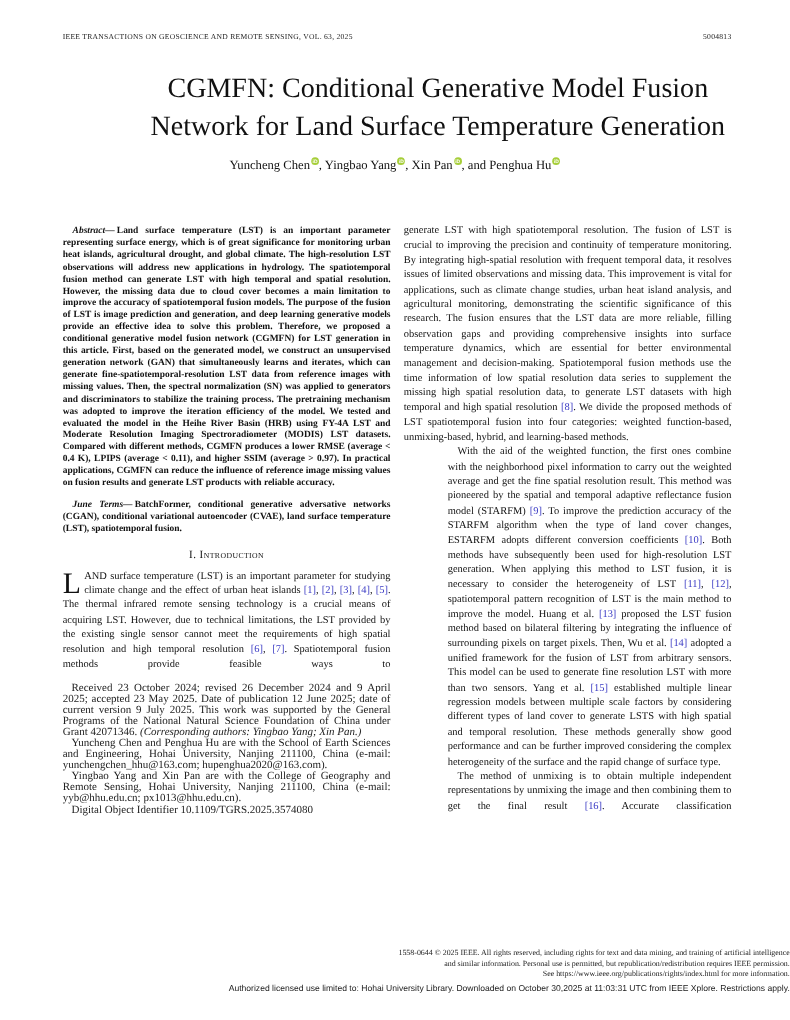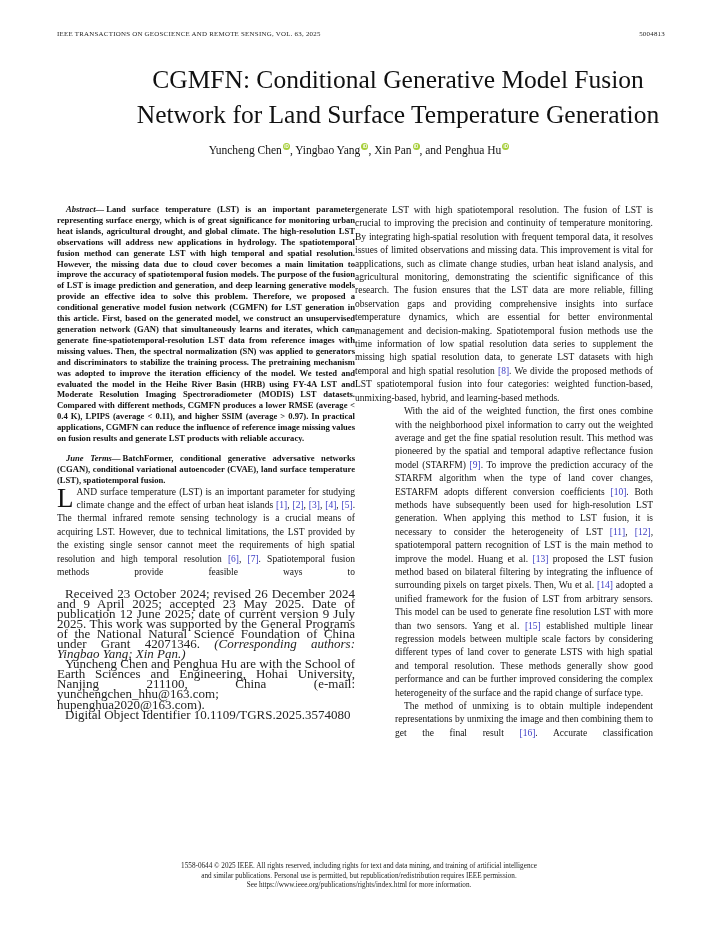--- a/index.html
+++ b/index.html
@@ -16,45 +16,45 @@
 
   .authors { position:absolute; top:143px; left:0; width:718px; text-align:center;
              font-size:11.5px; color:#111; }
   .orcid { display:inline-block; width:7px; height:7px; border-radius:50%;
            background:var(--orcid); vertical-align:4px; margin-left:1px;
            text-align:center; overflow:hidden; }
   .orcid-id { display:block; font-family:"Liberation Sans",sans-serif; font-weight:bold;
               color:#fff; font-size:4.5px; line-height:7px; }
 
   .columns { position:absolute; top:204px; left:57px; width:608px;
-             display:flex; gap:0; }
+             display:flex; gap:12px; }
   .col { width:298px; hyphens:auto; -webkit-hyphens:auto; }
 
   .abs { font-size:8.6px; line-height:10.9px; font-weight:bold; text-align:justify;
          text-indent:9px; color:#111; }
   .abs .plabel { font-style:italic; padding-right:2px; }
   .idx { margin-top:9px; }
 
   .sec-heading { text-align:center; font-variant:small-caps; font-size:10px;
                  letter-spacing:0.4px; margin-top:13px; margin-bottom:8px; color:#111; }
 
   .body-p { font-size:9.5px; line-height:13.4px; text-align:justify; color:#111; }
   .body-p.indent { text-indent:9px;margin-left:40px; }
   .body-p.continues { text-align-last:justify; }
   .body-p + .body-p { margin-top:0; }
 
   .dropcap { float:left; font-size:27px; line-height:23px; padding:1px 3px 0 0; color:#111; }
 
   .cite { color:var(--cite); cursor:pointer; }
 
-  .footnote { margin-top:9px; font-size:13px; line-height:10.1px; text-align:justify; color:#222; }
+  .footnote { margin-top:9px; font-size:10px; line-height:10.1px; text-align:justify; color:#222; }
   .footnote p { text-indent:8px; }
   .footnote .corr { font-style:italic; }
 
-  .footer { position:absolute; top:862px; left:0; width:718px; text-align:center; color:#222; }
+  .footer { position:absolute; top:862px; left:0; width:718px; text-align:right; color:#222; }
   .footer .fl { font-size:7.2px; line-height:9.6px; }
   .footer .fl-last { font-family:"Liberation Sans","DejaVu Sans",sans-serif;
                      font-size:7.8px; line-height:10px; margin-top:3px; color:#1a1a1a; }
 </style>
 </head>
 <body>
 
 <div class="header">
   <span>IEEE TRANSACTIONS ON GEOSCIENCE AND REMOTE SENSING, VOL. 63, 2025</span>
   <span>5004813</span>
@@ -67,35 +67,38 @@
 
 <div class="authors"><span class="aseg"><span>Yuncheng Chen</span><span class="orcid"><span class="orcid-id">iD</span></span></span><span class="aseg"><span>, Yingbao Yang</span><span class="orcid"><span class="orcid-id">iD</span></span></span><span class="aseg"><span>, Xin Pan</span><span class="orcid"><span class="orcid-id">iD</span></span></span><span class="aseg"><span>, and Penghua Hu</span><span class="orcid"><span class="orcid-id">iD</span></span></span></div>
 
 <div class="columns">
 
   <div class="col">
     <p class="abs"><span class="plabel">Abstract—</span><span>Land surface temperature (LST) is an important parameter representing surface energy, which is of great significance for monitoring urban heat islands, agricultural drought, and global climate. The high-resolution LST observations will address new applications in hydrology. The spatiotemporal fusion method can generate LST with high temporal and spatial resolution. However, the missing data due to cloud cover becomes a main limitation to improve the accuracy of spatiotemporal fusion models. The purpose of the fusion of LST is image prediction and generation, and deep learning generative models provide an effective idea to solve this problem. Therefore, we proposed a conditional generative model fusion network (CGMFN) for LST generation in this article. First, based on the generated model, we construct an unsupervised generation network (GAN) that simultaneously learns and iterates, which can generate fine-spatiotemporal-resolution LST data from reference images with missing values. Then, the spectral normalization (SN) was applied to generators and discriminators to stabilize the training process. The pretraining mechanism was adopted to improve the iteration efficiency of the model. We tested and evaluated the model in the Heihe River Basin (HRB) using FY-4A LST and Moderate Resolution Imaging Spectroradiometer (MODIS) LST datasets. Compared with different methods, CGMFN produces a lower RMSE (average &lt; 0.4 K), LPIPS (average &lt; 0.11), and higher SSIM (average &gt; 0.97). In practical applications, CGMFN can reduce the influence of reference image missing values on fusion results and generate LST products with reliable accuracy.</span></p>
 
     <p class="abs idx"><span class="plabel">June Terms—</span><span>BatchFormer, conditional generative adversative networks (CGAN), conditional variational autoencoder (CVAE), land surface temperature (LST), spatiotemporal fusion.</span></p>
 
+    <div class="sec-heading">I. Introduction</div>
 
     <p class="body-p continues"><span class="dropcap">L</span><span>AND surface temperature (LST) is an important parameter for studying climate change and the effect of urban heat islands <span class="cite">[1]</span>, <span class="cite">[2]</span>, <span class="cite">[3]</span>, <span class="cite">[4]</span>, <span class="cite">[5]</span>. The thermal infrared remote sensing technology is a crucial means of acquiring LST. However, due to technical limitations, the LST provided by the existing single sensor cannot meet the requirements of high spatial resolution and high temporal resolution <span class="cite">[6]</span>, <span class="cite">[7]</span>. Spatiotemporal fusion methods provide feasible ways to</span></p>
 
     <div class="footnote">
       <p><span>Received 23 October 2024; revised 26 December 2024 and 9 April 2025; accepted 23 May 2025. Date of publication 12 June 2025; date of current version 9 July 2025. This work was supported by the General Programs of the National Natural Science Foundation of China under Grant 42071346. </span><span class="corr">(Corresponding authors: Yingbao Yang; Xin Pan.)</span></p>
       <p>Yuncheng Chen and Penghua Hu are with the School of Earth Sciences and Engineering, Hohai University, Nanjing 211100, China (e-mail: yunchengchen_hhu@163.com; hupenghua2020@163.com).</p>
+      <p>Yingbao Yang and Xin Pan are with the College of Geography and Remote Sensing, Hohai University, Nanjing 211100, China (e-mail: yyb@hhu.edu.cn; px1013@hhu.edu.cn).</p>
       <p>Digital Object Identifier 10.1109/TGRS.2025.3574080</p>
     </div>
   </div>
 
   <div class="col">
     <p class="body-p">generate LST with high spatiotemporal resolution. The fusion of LST is crucial to improving the precision and continuity of temperature monitoring. By integrating high-spatial resolution with frequent temporal data, it resolves issues of limited observations and missing data. This improvement is vital for applications, such as climate change studies, urban heat island analysis, and agricultural monitoring, demonstrating the scientific significance of this research. The fusion ensures that the LST data are more reliable, filling observation gaps and providing comprehensive insights into surface temperature dynamics, which are essential for better environmental management and decision-making. Spatiotemporal fusion methods use the time information of low spatial resolution data series to supplement the missing high spatial resolution data, to generate LST datasets with high temporal and high spatial resolution <span class="cite">[8]</span>. We divide the proposed methods of LST spatiotemporal fusion into four categories: weighted function-based, unmixing-based, hybrid, and learning-based methods.</p>
     <p class="body-p indent">With the aid of the weighted function, the first ones combine with the neighborhood pixel information to carry out the weighted average and get the fine spatial resolution result. This method was pioneered by the spatial and temporal adaptive reflectance fusion model (STARFM) <span class="cite">[9]</span>. To improve the prediction accuracy of the STARFM algorithm when the type of land cover changes, ESTARFM adopts different conversion coefficients <span class="cite">[10]</span>. Both methods have subsequently been used for high-resolution LST generation. When applying this method to LST fusion, it is necessary to consider the heterogeneity of LST <span class="cite">[11]</span>, <span class="cite">[12]</span>, spatiotemporal pattern recognition of LST is the main method to improve the model. Huang et al. <span class="cite">[13]</span> proposed the LST fusion method based on bilateral filtering by integrating the influence of surrounding pixels on target pixels. Then, Wu et al. <span class="cite">[14]</span> adopted a unified framework for the fusion of LST from arbitrary sensors. This model can be used to generate fine resolution LST with more than two sensors. Yang et al. <span class="cite">[15]</span> established multiple linear regression models between multiple scale factors by considering different types of land cover to generate LSTS with high spatial and temporal resolution. These methods generally show good performance and can be further improved considering the complex heterogeneity of the surface and the rapid change of surface type.</p>
     <p class="body-p indent continues">The method of unmixing is to obtain multiple independent representations by unmixing the image and then combining them to get the final result <span class="cite">[16]</span>. Accurate classification</p>
   </div>
 
 </div>
 
 <div class="footer">
   <div class="fl">1558-0644 © 2025 IEEE. All rights reserved, including rights for text and data mining, and training of artificial intelligence</div>
-  <div class="fl">and similar publications. Personal use is permitted, but republication/redistribution requires IEEE permission.</div>
+  <div class="fl">and similar information. Personal use is permitted, but republication/redistribution requires IEEE permission.</div>
   <div class="fl">See https://www.ieee.org/publications/rights/index.html for more information.</div>
+  <div class="fl-last">Authorized licensed use limited to: Hohai University Library. Downloaded on October 30,2025 at 11:03:31 UTC from IEEE Xplore.  Restrictions apply.</div>
 </div>
 
 </body></html>

